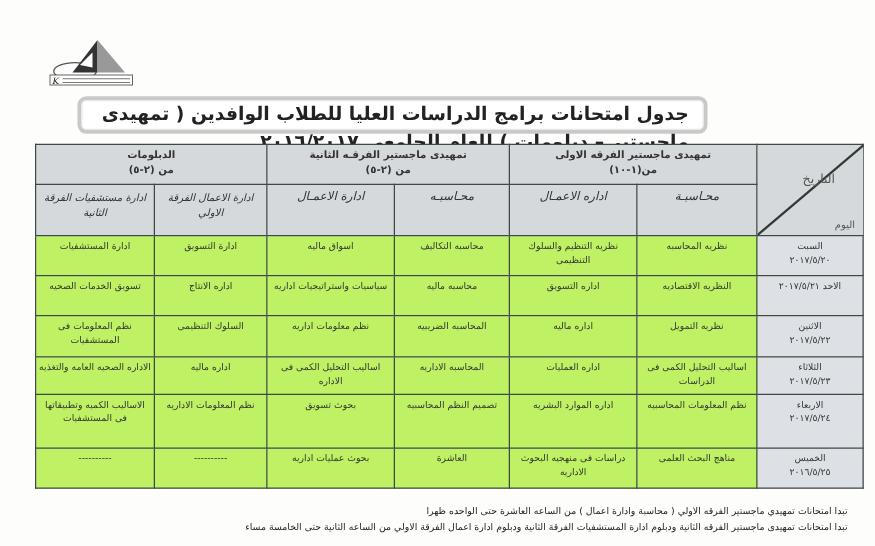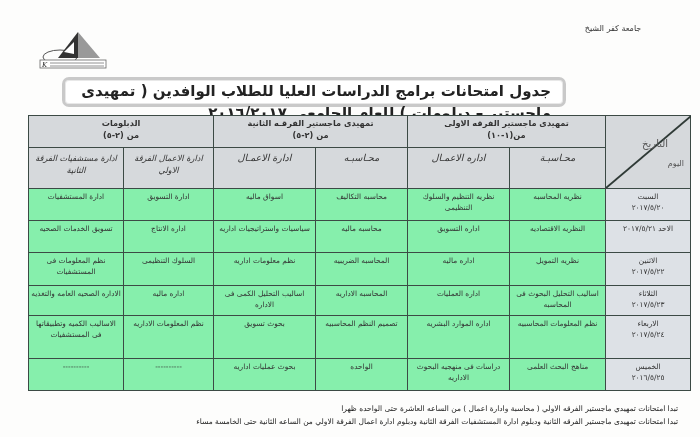--- a/index.html
+++ b/index.html
@@ -31,21 +31,21 @@
   table.schedule {
     position: absolute; left: 28px; top: 115px; width: 662px;
     border-collapse: collapse; direction: rtl;
     table-layout: fixed;
   }
   table.schedule td {
     border: 1.5px solid #3c4a45;
     text-align: center; vertical-align: top;
     font-size: 7.4px; line-height: 11px;
     padding: 2px 2px; color: #333;
-    background: #86efac;
+    background: #bef264;
   }
   td.group-head {
     background: #d6d9dc !important;
     font-size: 8.2px !important; line-height: 12px !important;
     padding-top: 1px !important;
     font-weight: bold;
   }
   td.sub-head {
     background: #d6d9dc !important;
     font-size: 8.2px !important; line-height: 12px !important;
@@ -56,33 +56,32 @@
   td.date-cell {
     background: #dde1e6 !important;
     font-size: 7.4px; line-height: 11px; margin-top: 48px;
   }
   td.corner {
     background: #d6d9dc !important; position: relative; padding: 0 !important;
   }
   .corner-inner { position: relative; width: 100%; height: 72px; }
   .corner-inner svg { position: absolute; left: 0; top: 0; }
   .corner-date { position: absolute; right: 22px; top: 22px; font-size: 10px; color: #555; }
-  .corner-day { position: absolute; right: 6px; top: 42px; font-size: 8px; color: #555; }
+  .corner-day { position: absolute; right: 6px; top: 58px; font-size: 8px; color: #555; }
   .footer {
     position: absolute; right: 22px; top: 402px; width: 680px;
     direction: rtl; text-align: right;
     font-size: 7.5px; line-height: 13px; color: #222;
   }
   .footer div { white-space: nowrap; }
 </style>
 </head>
 <body>
 
 <div class="header-text">
-  <div>جامعة كفر الشيخ</div>
 </div>
 
 <div class="logo">
   <svg width="70" height="40" viewBox="0 0 70 40">
     <ellipse cx="22" cy="27" rx="17" ry="7" fill="none" stroke="#555" stroke-width="1"></ellipse>
     <polygon points="20,28 40,2 40,28" fill="#333"></polygon>
     <polygon points="40,2 62,28 40,28" fill="#999"></polygon>
     <polygon points="26,22 36,12 36,24" fill="#fff"></polygon>
     <rect x="2" y="30" width="66" height="8" fill="#fff" stroke="#666" stroke-width="0.8"></rect>
     <text x="4" y="37" font-size="7" font-family="DejaVu Serif, serif" font-style="italic" fill="#222">K</text>
@@ -167,21 +166,21 @@
     <td>المحاسبه الضريبيه</td>
     <td>نظم معلومات اداريه</td>
     <td>السلوك التنظيمى</td>
     <td>نظم المعلومات فى المستشفيات</td>
   </tr>
   <tr style="height:30px">
     <td class="date-cell">
           <div>الثلاثاء</div>
           <div>٢٠١٧/٥/٢٣</div>
         </td>
-    <td>اساليب التحليل البحوث فى المحاسبه</td>
+    <td>اساليب التحليل الكمى فى الدراسات</td>
     <td>اداره العمليات</td>
     <td>المحاسبه الاداريه</td>
     <td>اساليب التحليل الكمى فى الاداره</td>
     <td>اداره ماليه</td>
     <td>الاداره الصحيه العامه والتغذيه</td>
   </tr>
   <tr style="height:43px">
     <td class="date-cell">
           <div>الاربعاء</div>
           <div>٢٠١٧/٥/٢٤</div>
@@ -193,21 +192,21 @@
     <td>نظم المعلومات الاداريه</td>
     <td>الاساليب الكميه وتطبيقاتها فى المستشفيات</td>
   </tr>
   <tr style="height:32px">
     <td class="date-cell">
           <div>الخميس</div>
           <div>٢٠١٦/٥/٢٥</div>
         </td>
     <td>مناهج البحث العلمى</td>
     <td>دراسات فى منهجيه البحوث الاداريه</td>
-    <td>الواحده</td>
+    <td>العاشرة</td>
     <td>بحوث عمليات اداريه</td>
     <td>----------</td>
     <td>----------</td>
   </tr>
 </tbody>
   </table>
 
 <div class="footer">
   <div>تبدا امتحانات تمهيدي ماجستير الفرقه الاولي ( محاسبة وادارة اعمال )  من الساعه العاشرة حتى الواحده ظهرا</div>
   <div>تبدا امتحانات تمهيدى ماجستير الفرقه الثانية ودبلوم ادارة المستشفيات الفرقة الثانية ودبلوم ادارة اعمال الفرقة الاولي من الساعه الثانية حتى الخامسة مساء</div>

